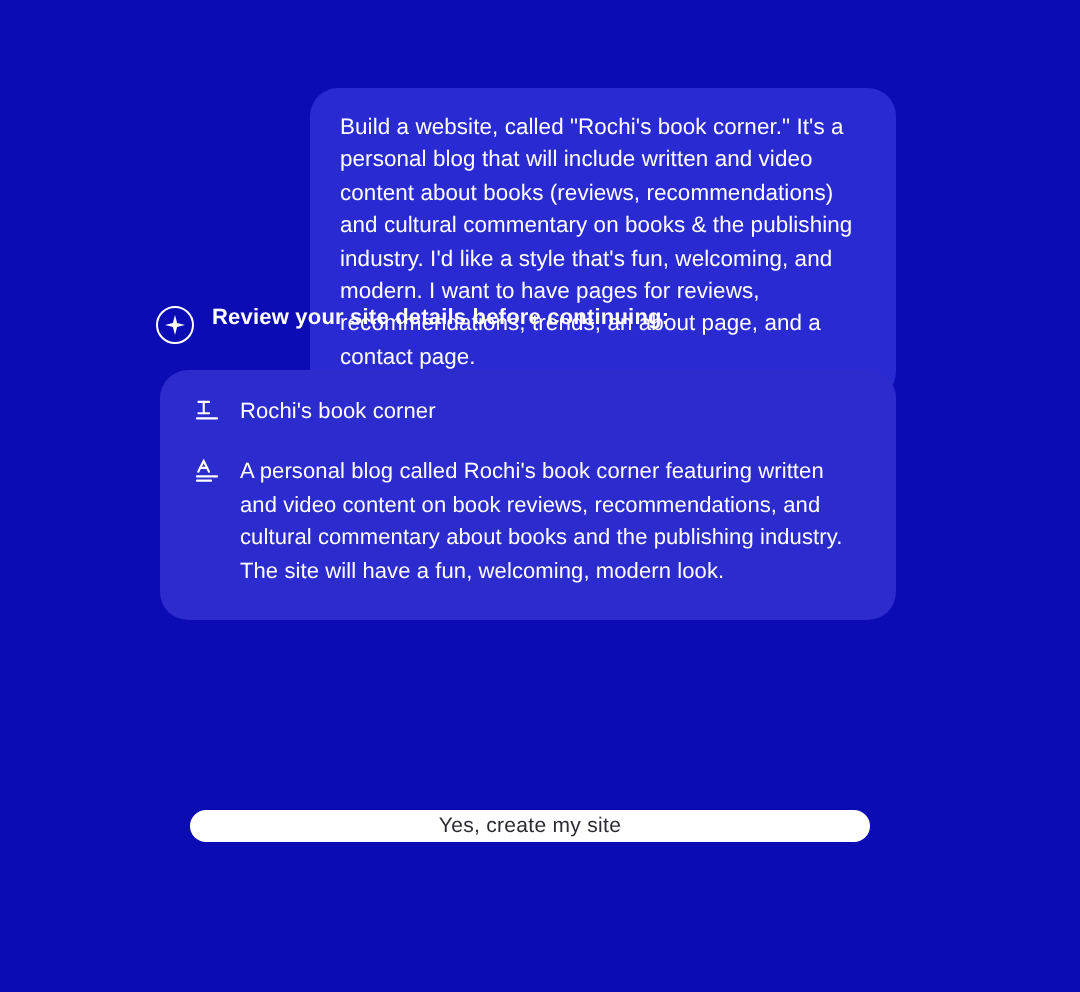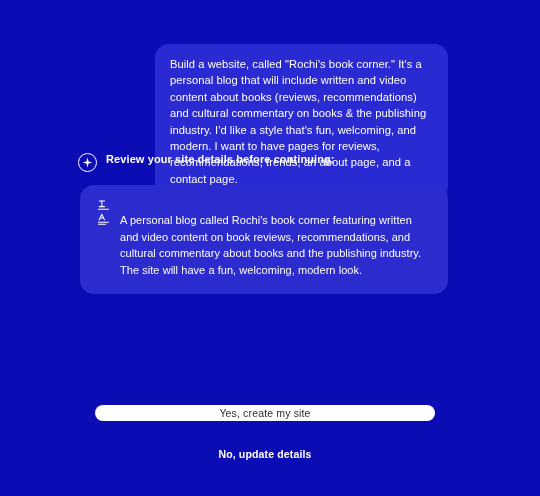--- a/index.html
+++ b/index.html
@@ -79,21 +79,21 @@
     box-sizing: border-box;
     background: #2b2bce;
     border-radius: 14px;
     padding: 13px 16px 16px 16px;
   }
   .detail-item {
     display: flex;
     align-items: flex-start;
     gap: 10px;
   }
-  .detail-item + .detail-item { }
+  .detail-item + .detail-item { margin-top: 15px; }
   .detail-icon {
     width: 14px;
     flex: 0 0 14px;
     padding-top: 1px;
     display: flex;
     justify-content: center;
   }
   .detail-icon svg { display: block; }
   .detail-text {
     color: #ffffff;
@@ -164,34 +164,34 @@
       <span class="detail-icon">
         <svg width="13" height="13" viewBox="0 0 14 14" aria-hidden="true">
           <g fill="none" stroke="#ffffff" stroke-width="1.15" stroke-linecap="round">
             <path d="M2.4 2.1 H8.1"></path>
             <path d="M5.25 2.1 V8.2"></path>
             <path d="M2.4 8.2 H8.1"></path>
             <path d="M1.6 11 H12.4"></path>
           </g>
         </svg>
       </span>
+      <span class="detail-text title">Rochi's book corner</span>
     </div>
 
     <div class="detail-item">
       <span class="detail-icon">
         <svg width="13" height="13" viewBox="0 0 14 14" aria-hidden="true">
           <g fill="none" stroke="#ffffff" stroke-width="1.15" stroke-linecap="round">
             <path d="M2.3 7.4 L5.2 1.6 L8.1 7.4"></path>
             <path d="M3.35 5.3 H7.05"></path>
             <path d="M1.6 9.9 H12.4"></path>
             <path d="M1.6 12.2 H9.2"></path>
           </g>
         </svg>
       </span>
       <span class="detail-text">A personal blog called Rochi's book corner featuring written and video content on book reviews, recommendations, and cultural commentary about books and the publishing industry. The site will have a fun, welcoming, modern look.</span>
     </div>
 
   </div>
 
   <button class="primary-button">Yes, create my site</button>
-  <button class="secondary-button">No, update details</button>
 
 </div>
 
 </body></html>

